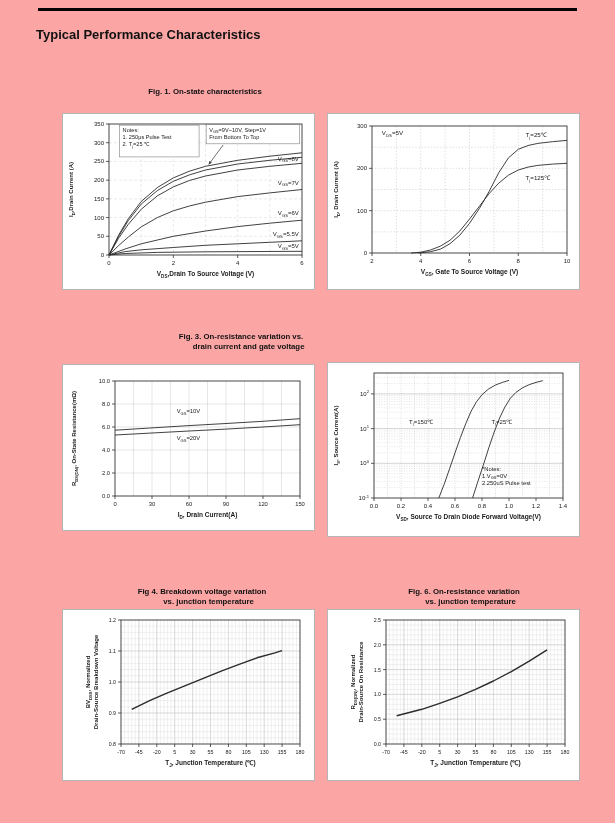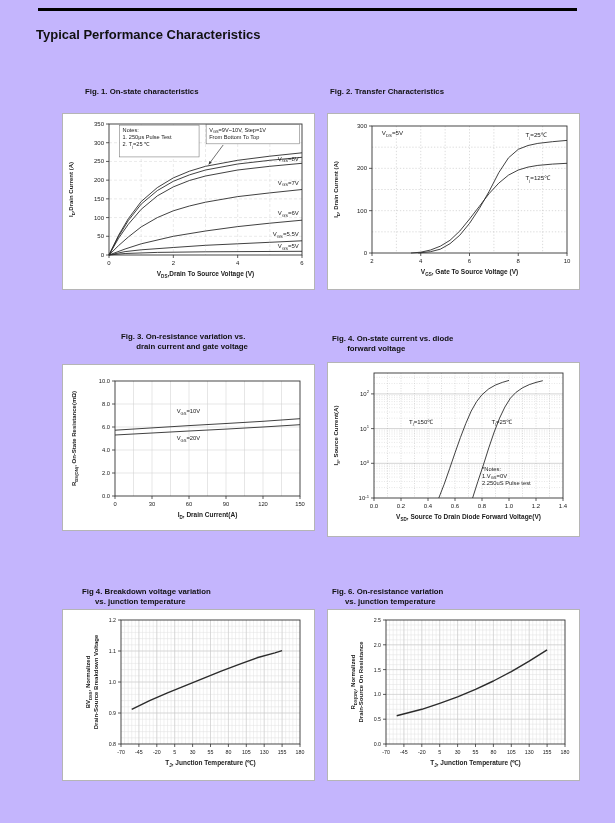--- a/index.html
+++ b/index.html
@@ -1,29 +1,29 @@
 <!DOCTYPE html>
 <html><head>
 <meta charset="utf-8">
 <style>
   html,body{margin:0;padding:0;background:#fff;}
-  .page{position:relative;width:615px;height:823px;background:#c4b5fd;
-        font-family:"Liberation Sans",sans-serif;overflow:hidden;}
+  .page{position:relative;width:615px;height:823px;background:#fca5a5;
+        font-family:"Liberation Sans",sans-serif;overflow:hidden;text-align:center;}
   .top-rule{position:absolute;left:38px;top:8px;width:539px;height:3px;background:#000;}
   .page-title{position:absolute;left:36px;top:27px;margin:0;font-size:13px;font-weight:bold;color:#111;}
   .figure{position:absolute;}
   .chart-box{position:relative;width:251px;border:1px solid #b5b5b5;background:#fff;}
   .caption{position:absolute;font-size:7.8px;font-weight:bold;line-height:9.8px;
            white-space:pre-wrap;color:#111;width:240px;}
   #f1{left:62px;top:113px}  #f1 .chart-box{height:175px} #f1 .caption{left:23px;bottom:calc(100% + 16px);}
   #f2{left:327px;top:113px} #f2 .chart-box{height:175px} #f2 .caption{left:3px;bottom:calc(100% + 16px);}
   #f3{left:62px;top:364px}  #f3 .chart-box{height:165px} #f3 .caption{left:23px;bottom:calc(100% + 12px);margin-left:36px;}
   #f4{left:327px;top:362px} #f4 .chart-box{height:173px} #f4 .caption{left:5px;bottom:calc(100% + 8px);}
   #f5{left:62px;top:609px}  #f5 .chart-box{height:170px} #f5 .caption{left:20px;bottom:calc(100% + 2px);}
-  #f6{left:327px;top:609px} #f6 .chart-box{height:170px} #f6 .caption{left:5px;bottom:calc(100% + 2px);}
+  #f6{left:327px;top:609px} #f6 .chart-box{height:170px} #f6 .caption{left:17px;bottom:calc(100% + 2px);}
   .chart-box svg{position:absolute;left:0;top:0;width:100%;height:100%;}
   svg text{font-family:"Liberation Sans",sans-serif;fill:#1a1a1a;}
 </style>
 </head>
 <body>
 
 <div class="page">
   <div class="top-rule"></div>
   <h1 class="page-title">Typical Performance Characteristics</h1>
 
@@ -88,21 +88,20 @@
           <text x="235.78333333333333" y="46.68000000000001" font-size="6" text-anchor="end"><tspan>V</tspan><tspan font-size="70%" dy="1.6">GS</tspan><tspan dy="-1.6">=8V</tspan></text>
           <text x="235.78333333333333" y="70.63428571428571" font-size="6" text-anchor="end"><tspan>V</tspan><tspan font-size="70%" dy="1.6">GS</tspan><tspan dy="-1.6">=7V</tspan></text>
           <text x="235.78333333333333" y="101.32571428571428" font-size="6" text-anchor="end"><tspan>V</tspan><tspan font-size="70%" dy="1.6">GS</tspan><tspan dy="-1.6">=6V</tspan></text>
           <text x="235.78333333333333" y="122.28571428571429" font-size="6" text-anchor="end"><tspan>V</tspan><tspan font-size="70%" dy="1.6">GS</tspan><tspan dy="-1.6">=5.5V</tspan></text>
           <text x="235.78333333333333" y="134.26285714285714" font-size="6" text-anchor="end"><tspan>V</tspan><tspan font-size="70%" dy="1.6">GS</tspan><tspan dy="-1.6">=5V</tspan></text>
         </svg>
     </div>
   </div>
 
   <div class="figure" id="f2">
-    <div class="caption">Fig. 2. Transfer Characteristics</div>
     <div class="chart-box">
       <svg viewBox="0 0 251 175">
           <line x1="68.375" y1="12" x2="68.375" y2="139" stroke="#b8b8b8" stroke-width="0.5" stroke-dasharray="1.3,1.8"></line>
           <line x1="92.75" y1="12" x2="92.75" y2="139" stroke="#b8b8b8" stroke-width="0.5" stroke-dasharray="1.3,1.8"></line>
           <line x1="117.125" y1="12" x2="117.125" y2="139" stroke="#b8b8b8" stroke-width="0.5" stroke-dasharray="1.3,1.8"></line>
           <line x1="141.5" y1="12" x2="141.5" y2="139" stroke="#b8b8b8" stroke-width="0.5" stroke-dasharray="1.3,1.8"></line>
           <line x1="165.875" y1="12" x2="165.875" y2="139" stroke="#b8b8b8" stroke-width="0.5" stroke-dasharray="1.3,1.8"></line>
           <line x1="190.25" y1="12" x2="190.25" y2="139" stroke="#b8b8b8" stroke-width="0.5" stroke-dasharray="1.3,1.8"></line>
           <line x1="214.625" y1="12" x2="214.625" y2="139" stroke="#b8b8b8" stroke-width="0.5" stroke-dasharray="1.3,1.8"></line>
           <line x1="44" y1="117.83333333333334" x2="239" y2="117.83333333333334" stroke="#b8b8b8" stroke-width="0.5" stroke-dasharray="1.3,1.8"></line>
@@ -187,22 +186,20 @@
           <text x="13" y="73.5" text-anchor="middle" font-size="6" font-weight="bold" transform="rotate(-90 13 73.5)"><tspan>R</tspan><tspan font-size="70%" dy="1.6">DS(ON)</tspan><tspan dy="-1.6">, On-State Resistance(mΩ)</tspan></text>
           <polyline points="52.0,65.2 89.0,62.9 126.0,60.6 163.0,58.5 200.0,56.3 237.0,53.7" fill="none" stroke="#2b2b2b" stroke-width="0.9" stroke-linejoin="round"></polyline>
           <polyline points="52.0,70.0 89.0,68.0 126.0,66.0 163.0,64.1 200.0,62.0 237.0,59.7" fill="none" stroke="#2b2b2b" stroke-width="0.9" stroke-linejoin="round"></polyline>
           <text x="113.66666666666666" y="48.2" font-size="5.8" text-anchor="start"><tspan>V</tspan><tspan font-size="70%" dy="1.6">GS</tspan><tspan dy="-1.6">=10V</tspan></text>
           <text x="113.66666666666666" y="75.225" font-size="5.8" text-anchor="start"><tspan>V</tspan><tspan font-size="70%" dy="1.6">GS</tspan><tspan dy="-1.6">=20V</tspan></text>
         </svg>
     </div>
   </div>
 
   <div class="figure" id="f4">
-    <div class="caption">Fig. 4. On-state current vs. diode
-       forward voltage</div>
     <div class="chart-box">
       <svg viewBox="0 0 251 173">
           <line x1="59.5" y1="10" x2="59.5" y2="135" stroke="#bbbbbb" stroke-width="0.5" stroke-dasharray="1,1.5"></line>
           <line x1="73" y1="10" x2="73" y2="135" stroke="#bbbbbb" stroke-width="0.5" stroke-dasharray="1,1.5"></line>
           <line x1="86.5" y1="10" x2="86.5" y2="135" stroke="#bbbbbb" stroke-width="0.5" stroke-dasharray="1,1.5"></line>
           <line x1="100" y1="10" x2="100" y2="135" stroke="#bbbbbb" stroke-width="0.5" stroke-dasharray="1,1.5"></line>
           <line x1="113.5" y1="10" x2="113.5" y2="135" stroke="#bbbbbb" stroke-width="0.5" stroke-dasharray="1,1.5"></line>
           <line x1="127.00000000000001" y1="10" x2="127.00000000000001" y2="135" stroke="#bbbbbb" stroke-width="0.5" stroke-dasharray="1,1.5"></line>
           <line x1="140.5" y1="10" x2="140.5" y2="135" stroke="#bbbbbb" stroke-width="0.5" stroke-dasharray="1,1.5"></line>
           <line x1="154" y1="10" x2="154" y2="135" stroke="#bbbbbb" stroke-width="0.5" stroke-dasharray="1,1.5"></line>

